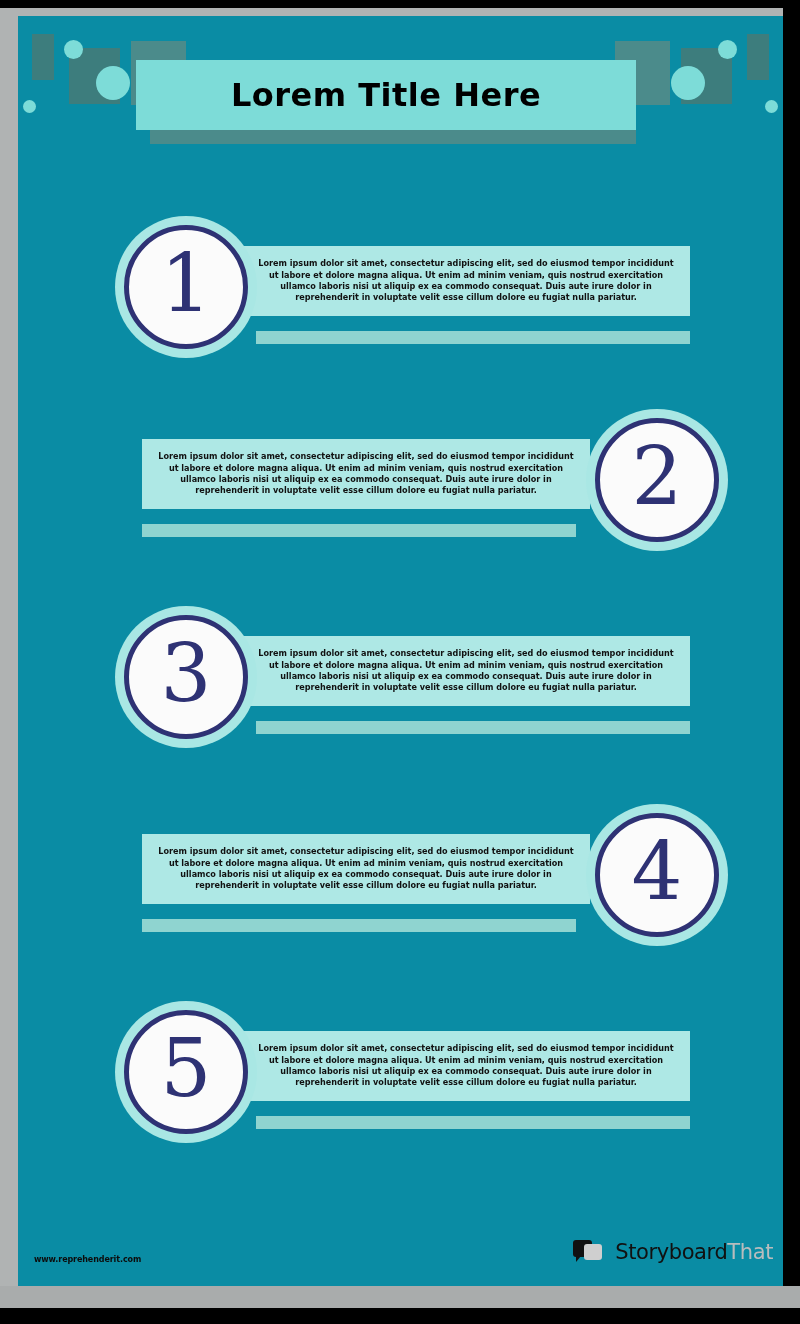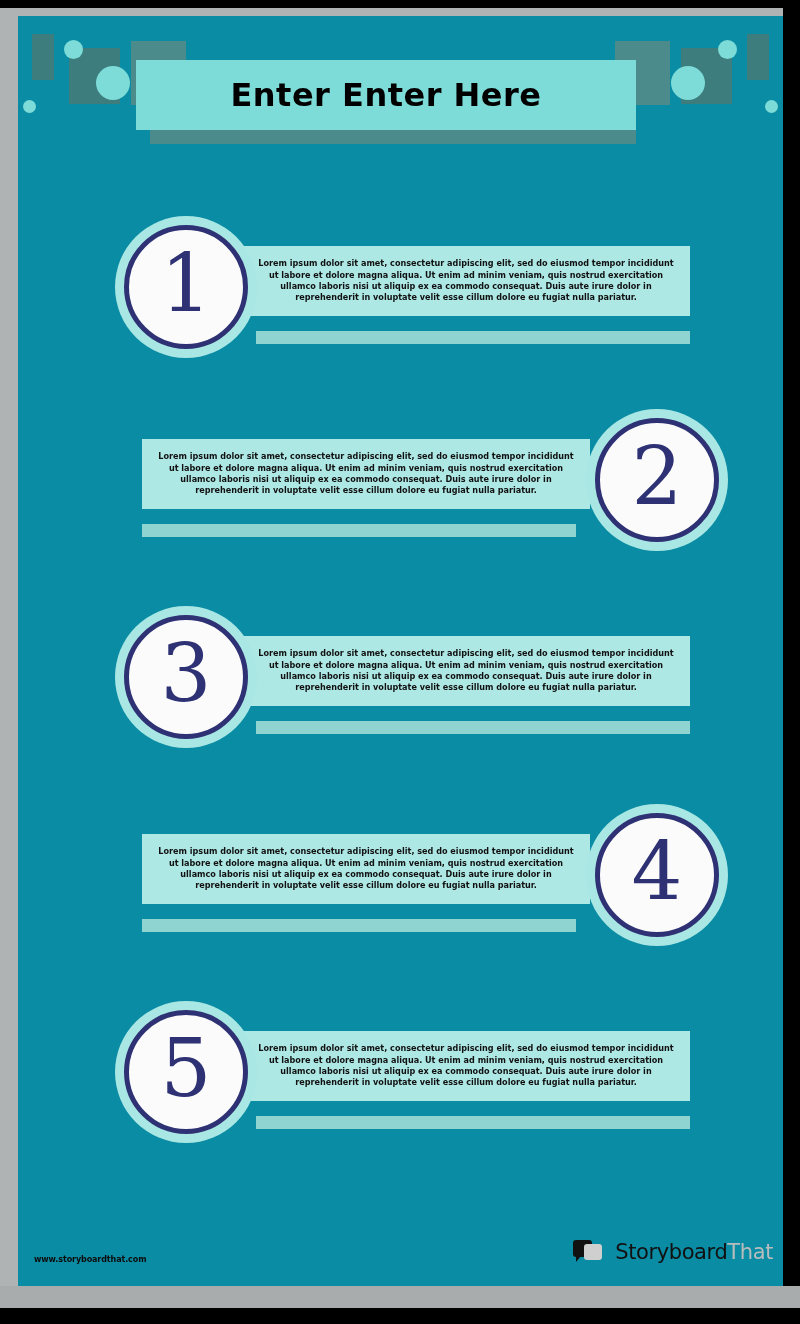--- a/index.html
+++ b/index.html
@@ -262,21 +262,21 @@
 
       <div class="deco deco-sq-mid" style="left:597px; top:25px; width:55px; height:64px;"></div>
       <div class="deco deco-sq-dark" style="left:663px; top:32px; width:51px; height:56px;"></div>
       <div class="deco deco-circle-l" style="left:653px; top:50px; width:34px; height:34px;"></div>
       <div class="deco deco-circle-l" style="left:700px; top:24px; width:19px; height:19px;"></div>
       <div class="deco deco-sq-dark" style="left:729px; top:18px; width:22px; height:46px;"></div>
       <div class="deco deco-circle-l" style="left:747px; top:84px; width:13px; height:13px;"></div>
 
       <div class="title-banner-shadow"></div>
       <div class="title-banner">
-        <div class="title-text">Enter Enter Here</div>
+        <div class="title-text">Lorem Title Here</div>
       </div>
     </div>
 
     <div class="rows">
 
       <div class="row left" style="top:60px;">
         <div class="row-bar-shadow"></div>
         <div class="row-bar">
           <div class="row-text">Lorem ipsum dolor sit amet, consectetur adipiscing elit, sed do eiusmod tempor incididunt ut labore et dolore magna aliqua. Ut enim ad minim veniam, quis nostrud exercitation ullamco laboris nisi ut aliquip ex ea commodo consequat. Duis aute irure dolor in reprehenderit in voluptate velit esse cillum dolore eu fugiat nulla pariatur.</div>
         </div>
@@ -336,21 +336,21 @@
           <div class="badge-halo"></div>
           <div class="badge-ring">
             <span class="badge-num">5</span>
           </div>
         </div>
       </div>
 
     </div>
 
     <div class="footer">
-      <div class="footer-url">www.storyboardthat.com</div>
+      <div class="footer-url">www.reprehenderit.com</div>
       <div class="footer-logo">
         <span class="logo-mark">
           <span class="bub-back"></span>
           <span class="bub-front"></span>
         </span>
         <span class="logo-text"><span class="logo-story">Storyboard</span><span class="logo-that">That</span></span>
       </div>
     </div>
 
   </div>

